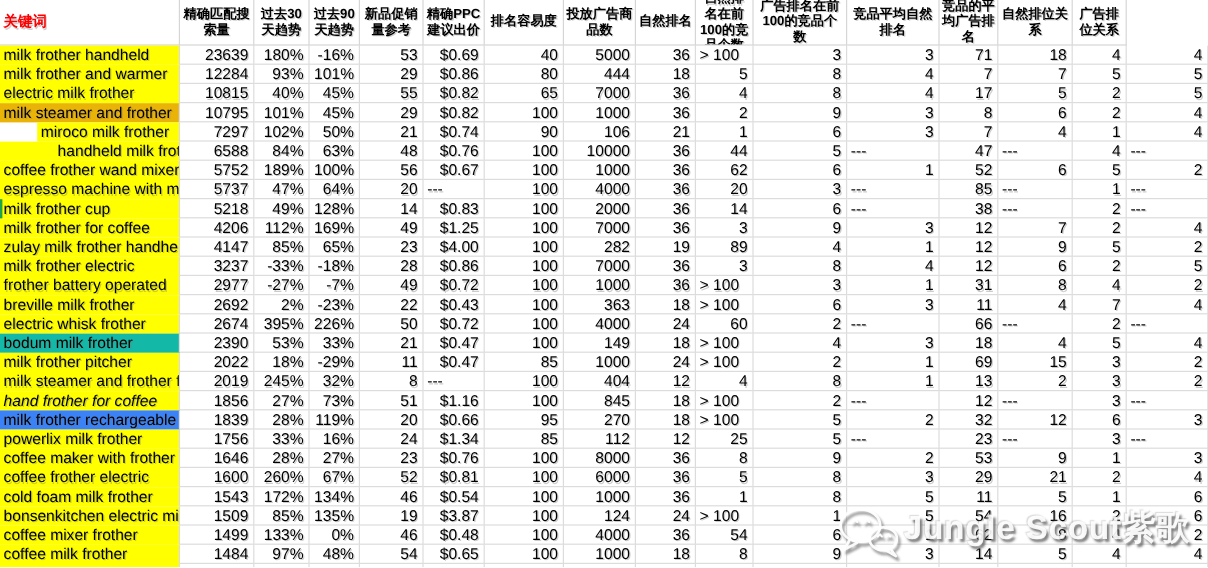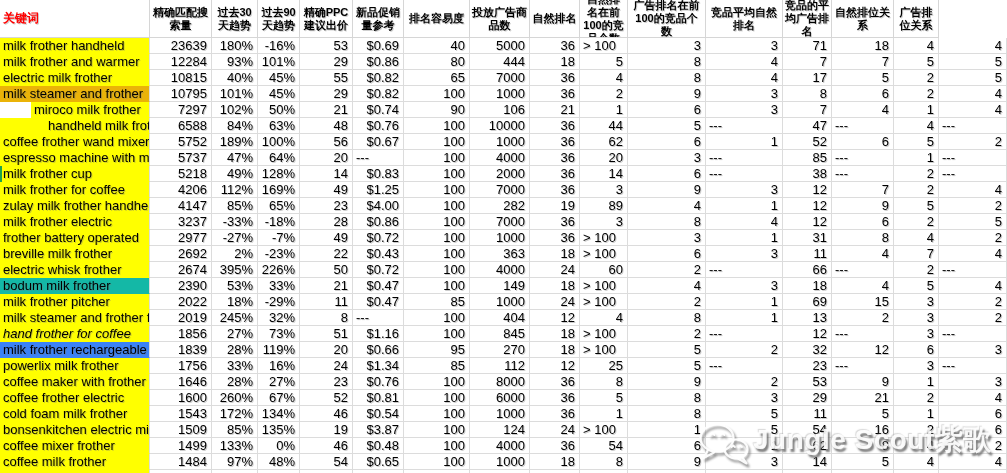--- a/index.html
+++ b/index.html
@@ -61,22 +61,22 @@
 </style>
 </head>
 <body>
 
 <div class="sheet">
   <div class="row" id="header-row">
       <div class="hcell kwh" style="color: rgb(255, 0, 0);">关键词</div>
       <div class="hcell">精确匹配搜索量</div>
       <div class="hcell">过去30天趋势</div>
       <div class="hcell">过去90天趋势</div>
+      <div class="hcell">新品促销量参考</div>
       <div class="hcell">精确PPC建议出价</div>
-      <div class="hcell">新品促销量参考</div>
       <div class="hcell">排名容易度</div>
       <div class="hcell">投放广告商品数</div>
       <div class="hcell">自然排名</div>
       <div class="hcell">自然排名在前100的竞品个数</div>
       <div class="hcell">广告排名在前100的竞品个数</div>
       <div class="hcell">竞品平均自然排名</div>
       <div class="hcell">竞品的平均广告排名</div>
       <div class="hcell">自然排位关系</div>
       <div class="hcell">广告排位关系</div>
     </div>

